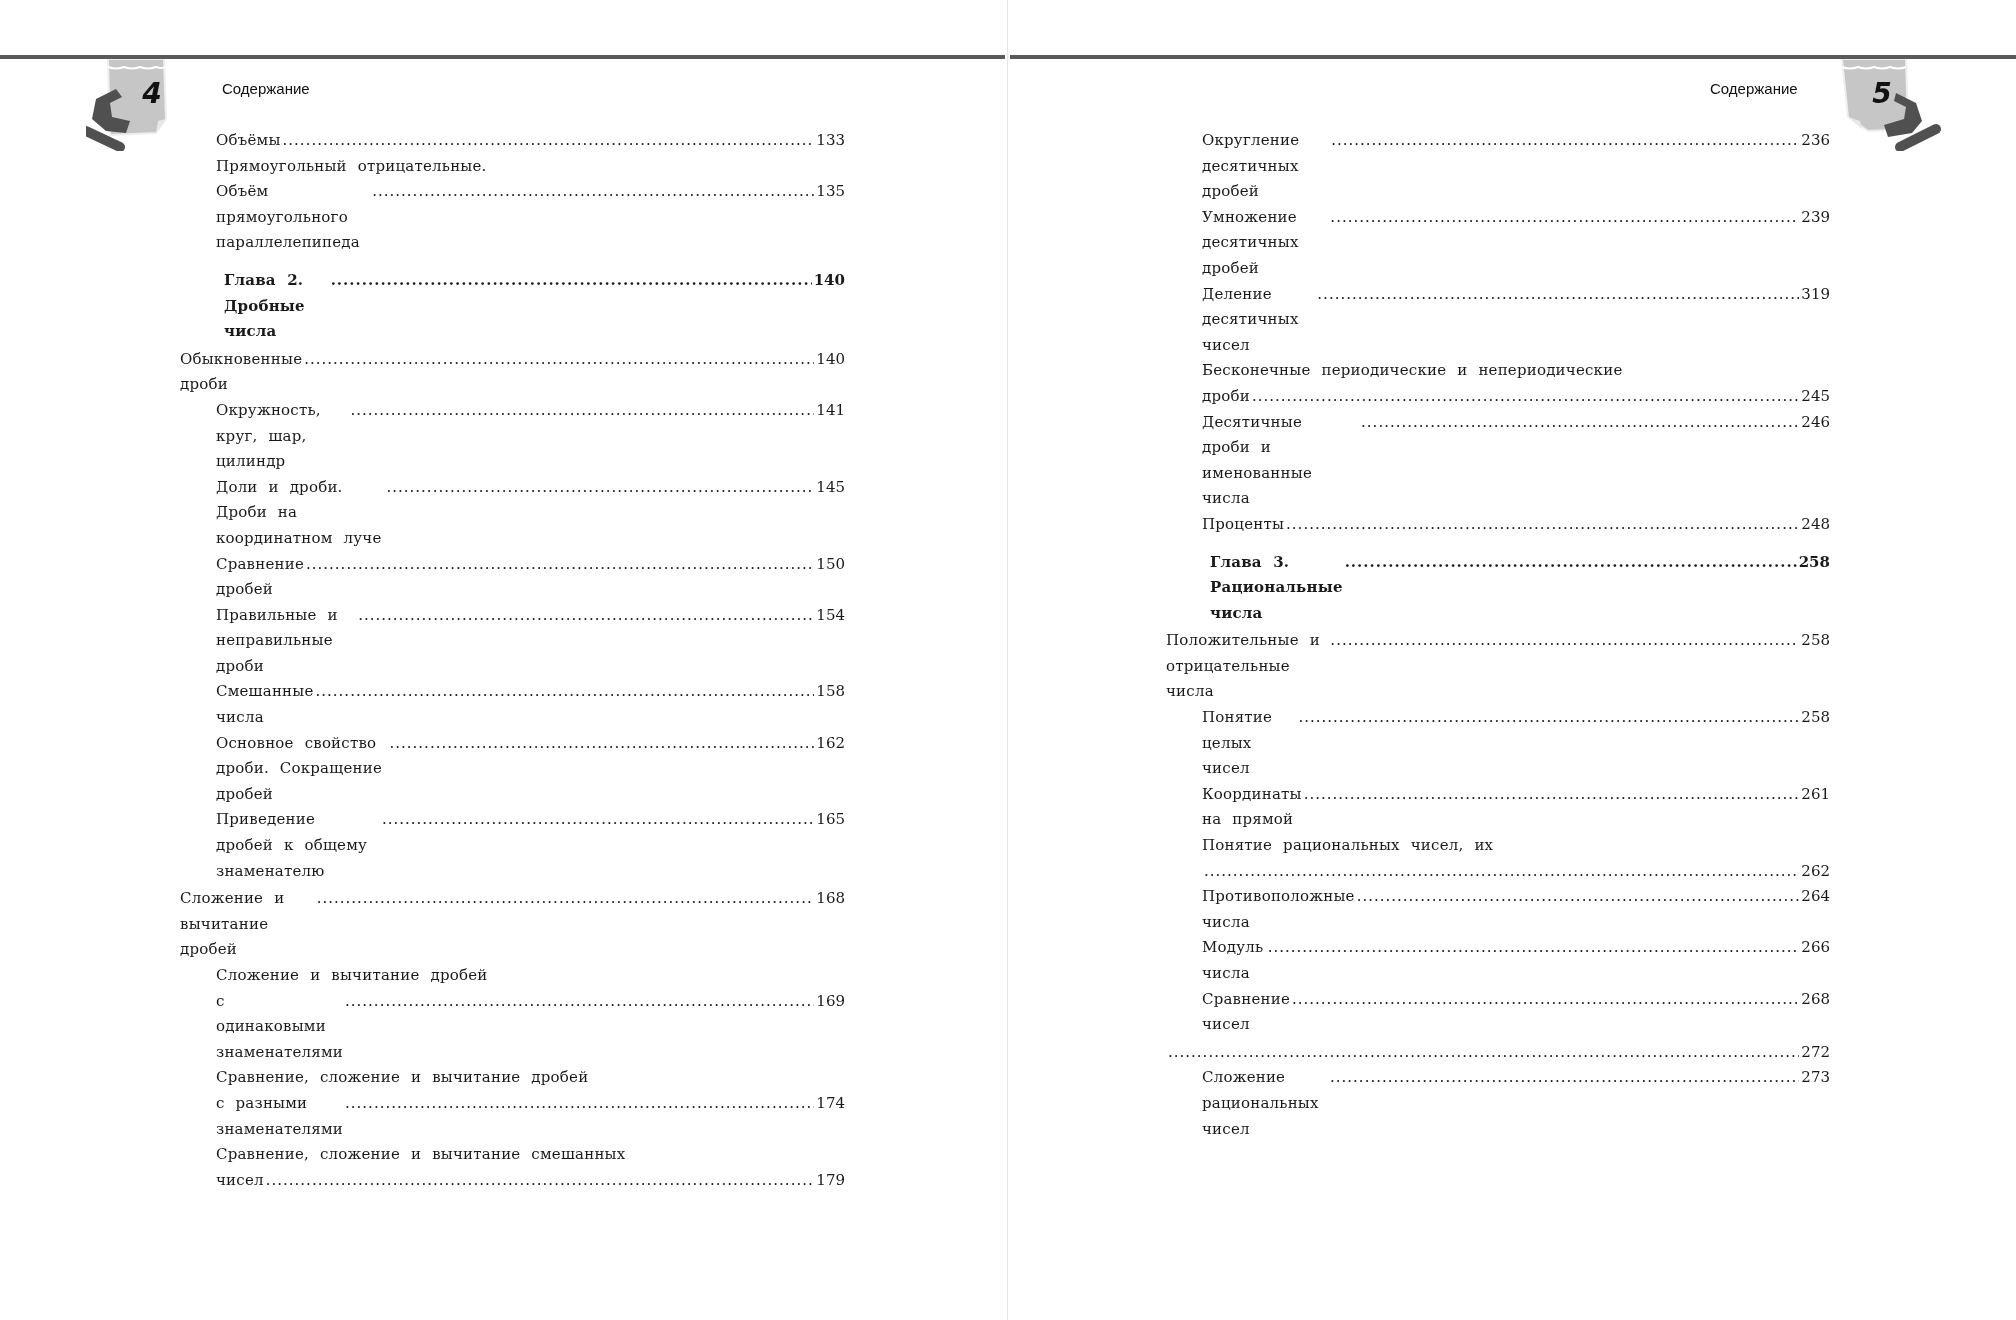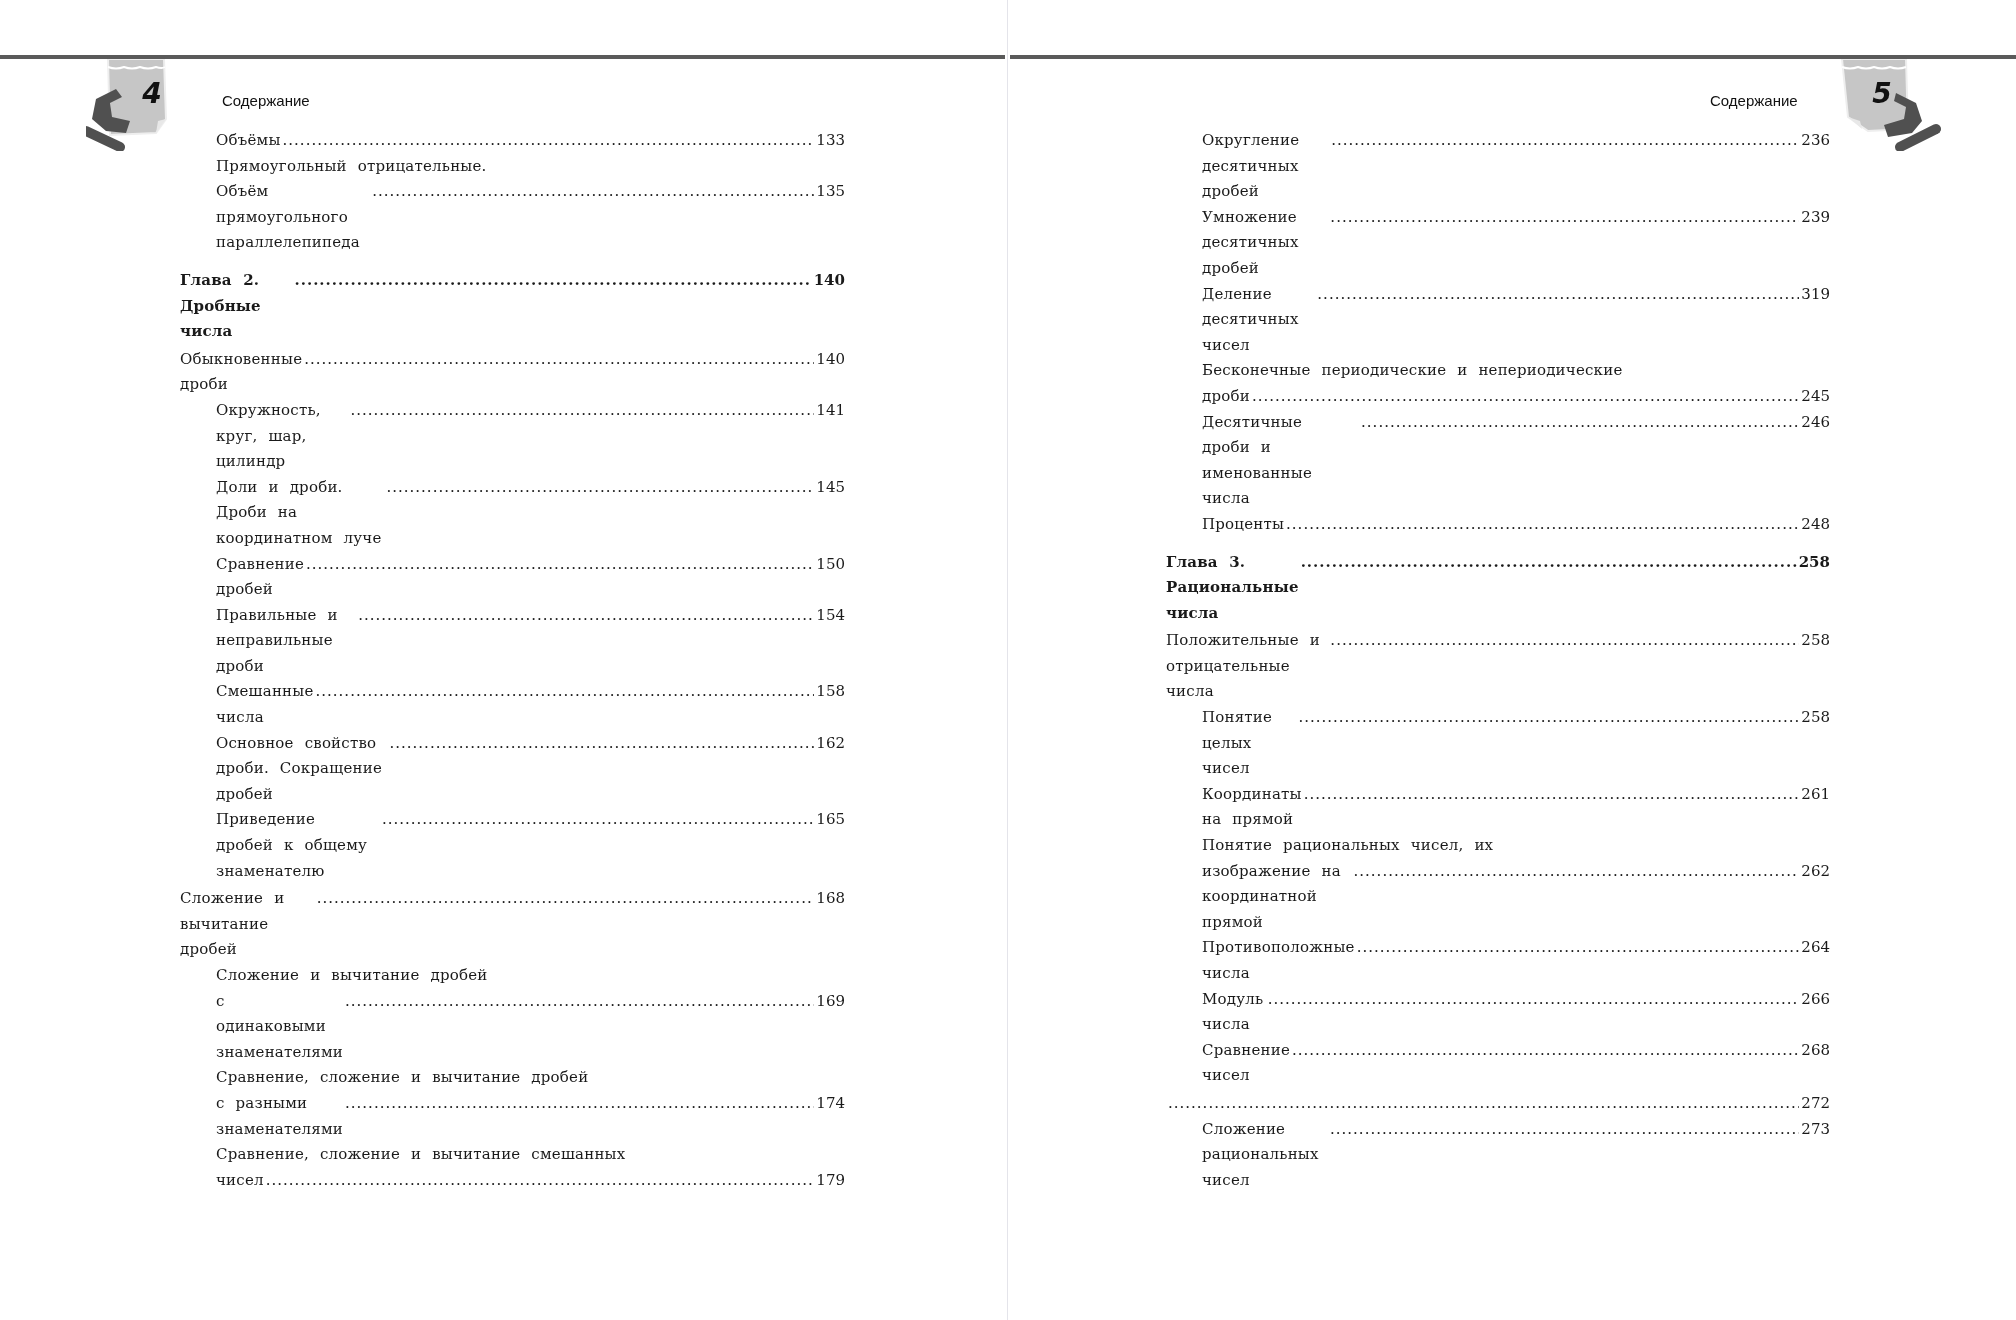--- a/index.html
+++ b/index.html
@@ -14,21 +14,21 @@
   }
   .topbar.left { left: 0; width: 1005px; }
   .topbar.right { left: 1010px; width: 1006px; }
   .gutter {
     position: absolute; left: 1007px; top: 0; width: 1px; height: 1320px;
     background: #e4e4ea;
   }
   .running-head {
     position: absolute; top: 80px;
     font-family: "Liberation Sans", "DejaVu Sans", sans-serif;
-    font-size: 15px; color: #111; margin-top: 12px;
+    font-size: 15px; color: #111;
   }
   .running-head.left { left: 222px; }
   .running-head.right { left: 1710px; }
 
   .badge { position: absolute; top: 59px; width: 110px; height: 92px; }
   .badge.left { left: 86px; }
   .badge.right { left: 1832px; }
   .badge svg { width: 100%; height: 100%; display: block; }
   .badge .num {
     position: absolute; top: 18px; width: 40px; text-align: center;
@@ -43,21 +43,21 @@
   .toc.right { left: 1166px; width: 664px; }
 
   .entry {
     display: flex; align-items: baseline;
     font-size: 15px; line-height: 25.6px;
     word-spacing: 6px; letter-spacing: 0.2px;
   }
   .entry.lvl1 { padding-left: 36px; }
   .entry.gap-sm { margin-top: 2px; }
   .entry.gap-lg { margin-top: 12px; }
-  .entry.bold { font-weight: bold; }
+  .entry.bold { font-weight: bold; margin-left: 44px; }
   .entry .title { white-space: pre-line; }
   .entry .title-wrap { display: flex; flex-direction: column; flex: 1 1 auto; min-width: 0; }
   .entry .last-line { display: flex; align-items: baseline; }
   .entry .leader {
     flex: 1 1 auto; overflow: hidden; white-space: nowrap;
     margin: 0 2px; min-width: 20px; letter-spacing: 1px; word-spacing: 0;
   }
   .entry .leader::after {
     content: "..............................................................................................................................................................................";
   }
@@ -324,21 +324,20 @@
           <span class="title">Координаты на прямой</span>
           <span class="leader"></span>
           <span class="page">261</span>
         </div>
       </div>
     </div>
     <div class="entry lvl1">
       <div class="title-wrap">
         <div class="line"><span class="title">Понятие рациональных чисел, их</span></div>
         <div class="last-line">
-          <span class="title">изображение на координатной прямой</span>
           <span class="leader"></span>
           <span class="page">262</span>
         </div>
       </div>
     </div>
     <div class="entry lvl1">
       <div class="title-wrap">
         <div class="last-line">
           <span class="title">Противоположные числа</span>
           <span class="leader"></span>

